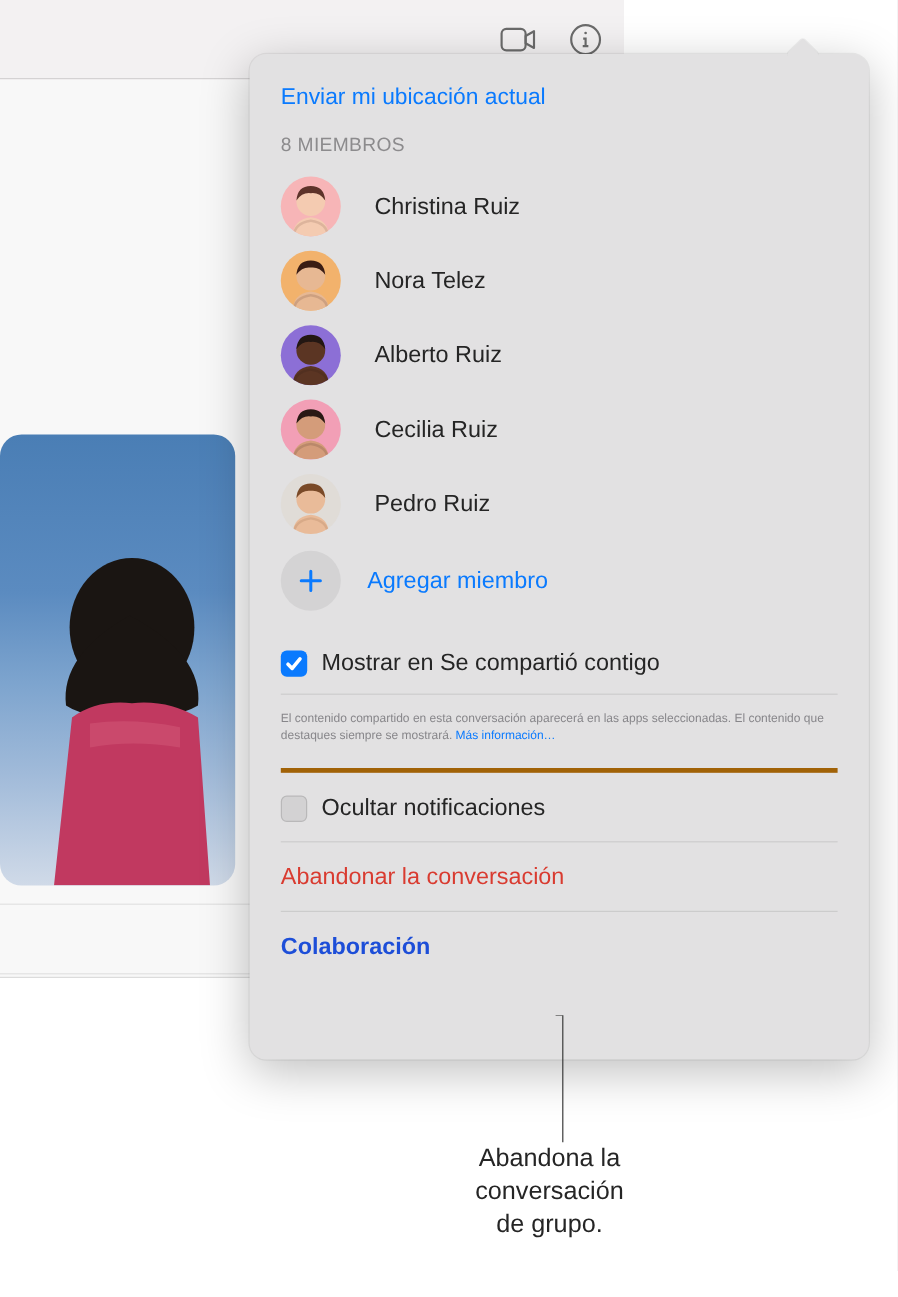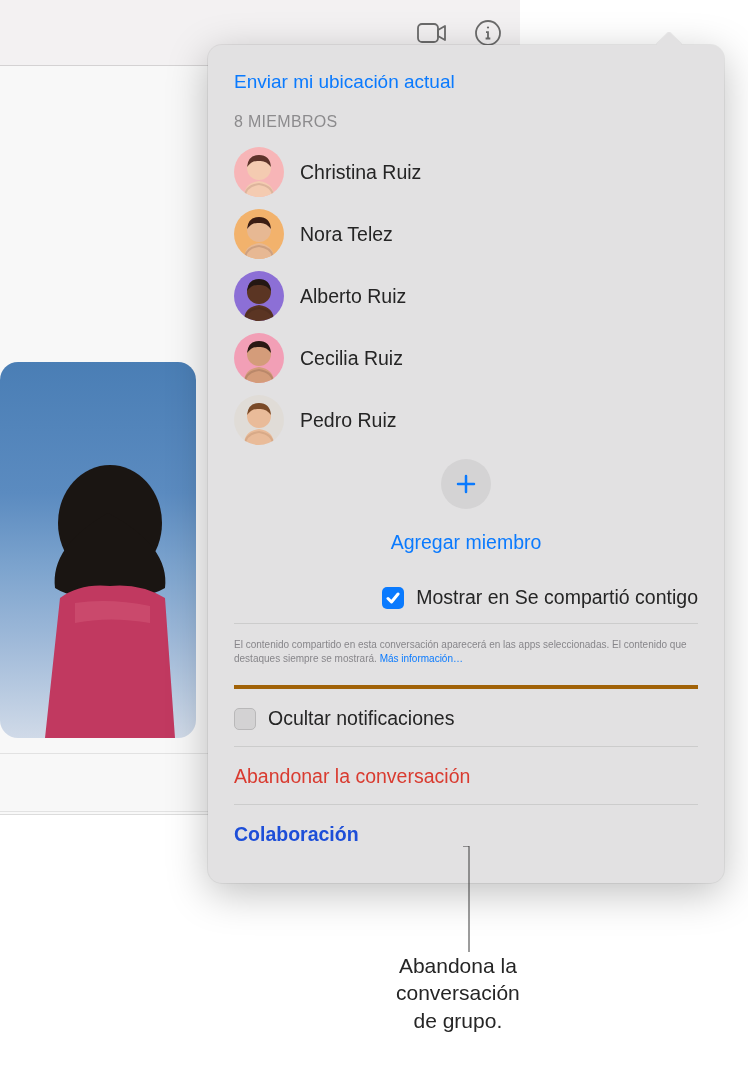--- a/index.html
+++ b/index.html
@@ -108,21 +108,21 @@
     }
     .section-header {
       color: #8c8b8d;
       font-size: 16px;
       letter-spacing: 0.3px;
       padding-bottom: 10px;
     }
     .member-row {
       display: flex;
       align-items: center;
-      gap: 16px;
+      gap: 28px;
       padding: 6px 0;
       cursor: pointer;
     }
     .avatar {
       width: 50px;
       height: 50px;
       border-radius: 50%;
       display: flex;
       align-items: center;
       justify-content: center;
@@ -137,21 +137,20 @@
     .member-name {
       font-size: 19.5px;
       color: #252525;
     }
     .add-member-row {
       display: flex;
       align-items: center;
       gap: 22px;
       padding: 8px 0 14px 0;
       cursor: pointer;
-      flex-direction: column;
     }
     .add-icon-circle {
       width: 50px;
       height: 50px;
       border-radius: 50%;
       background: #d4d3d4;
       display: flex;
       align-items: center;
       justify-content: center;
       flex-shrink: 0;
@@ -168,21 +167,20 @@
     }
     .shared-section {
       padding-top: 8px;
     }
     .checkbox-row {
       display: flex;
       align-items: center;
       gap: 12px;
       padding: 10px 0 14px 0;
       border-bottom: 1px solid #ccc;
-      justify-content: flex-end;
     }
     .checkbox {
       width: 22px;
       height: 22px;
       border-radius: 5px;
       display: flex;
       align-items: center;
       justify-content: center;
       flex-shrink: 0;
       cursor: pointer;

